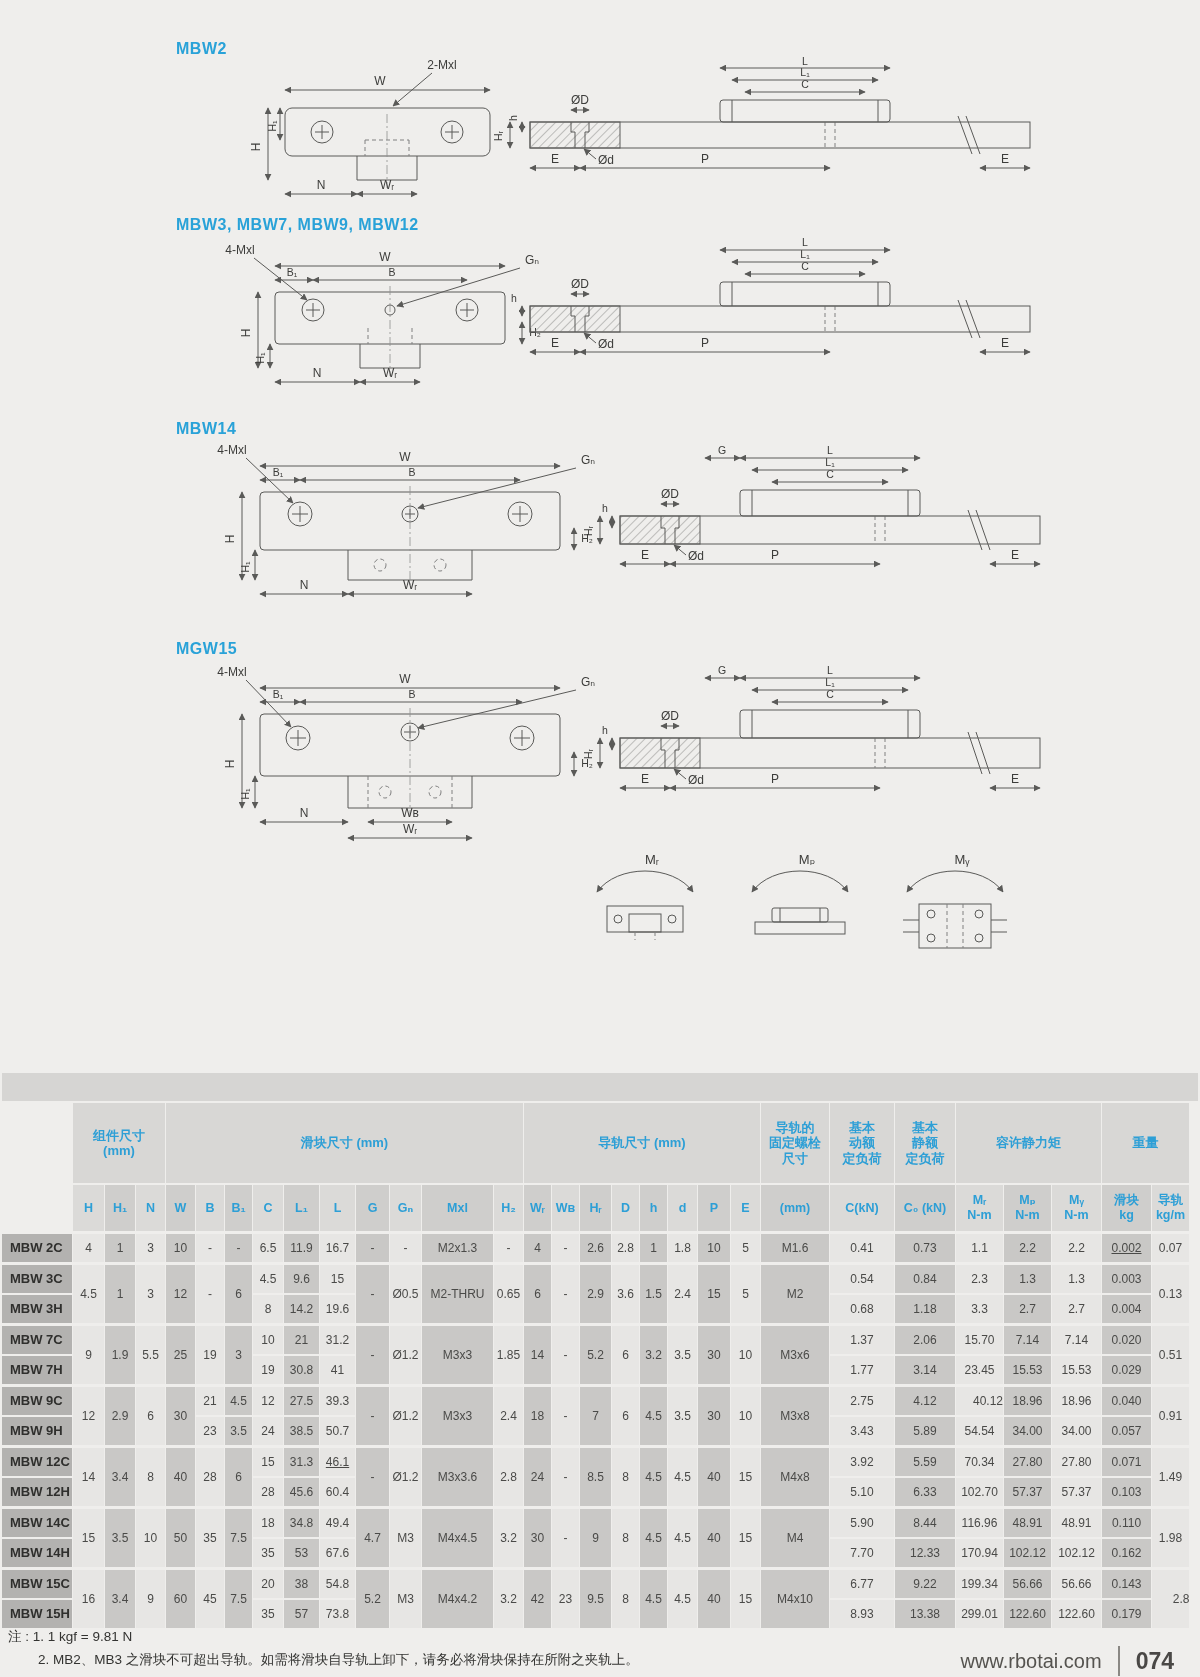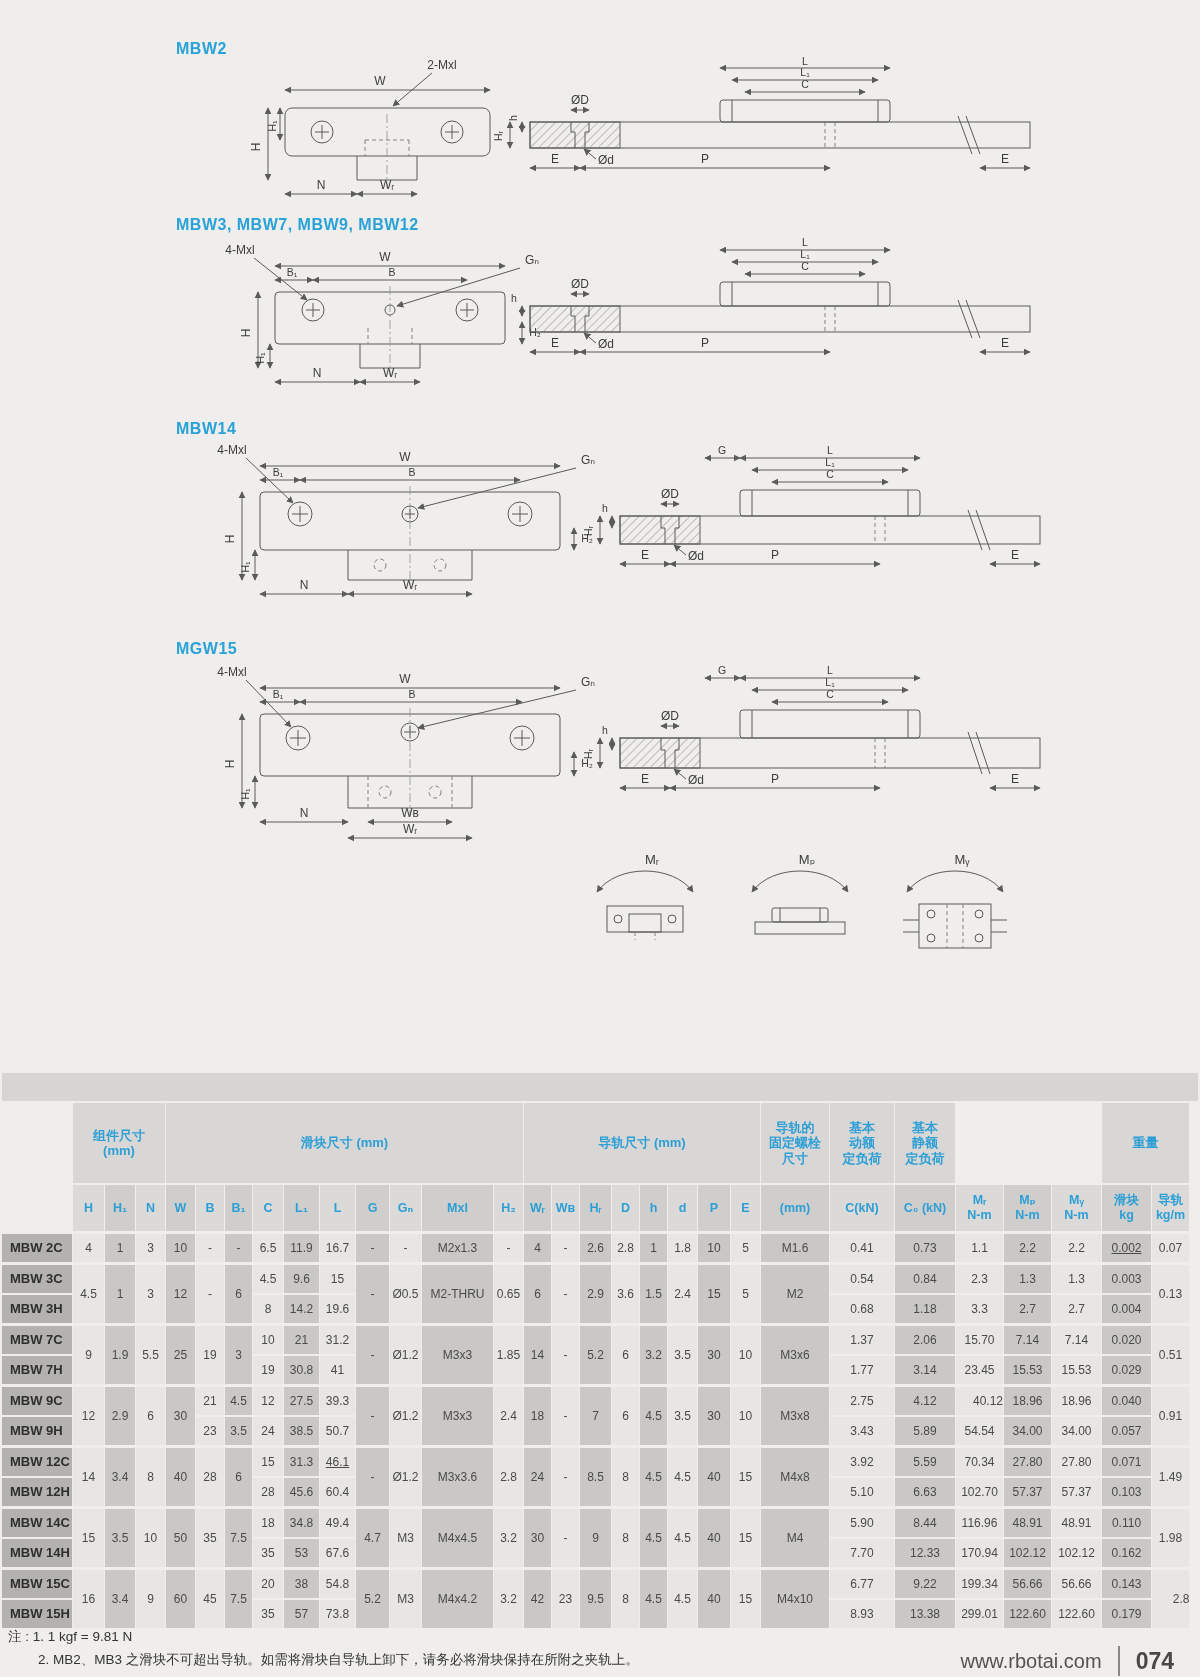--- a/index.html
+++ b/index.html
@@ -413,20 +413,21 @@
       <div class="cell hgroup" style="grid-column:5 / span 10;grid-row:1">滑块尺寸 (mm)</div>
       <div class="cell hgroup" style="grid-column:23;grid-row:1">导轨的
 固定螺栓
 尺寸</div>
       <div class="cell hgroup" style="grid-column:24;grid-row:1">基本
 动额
 定负荷</div>
       <div class="cell hgroup" style="grid-column:25;grid-row:1">基本
 静额
 定负荷</div>
+      <div class="cell hgroup" style="grid-column:26 / span 3;grid-row:1">容许静力矩</div>
       <div class="cell hgroup" style="grid-column:29 / span 2;grid-row:1">重量</div>
     <div class="cell hsub-light" style="grid-area: 2 / 2;">H</div>
         <div class="cell hsub-dark" style="grid-area: 2 / 3;">H₁</div>
         <div class="cell hsub-light" style="grid-area: 2 / 4;">N</div>
         <div class="cell hsub-dark" style="grid-area: 2 / 5;">W</div>
         <div class="cell hsub-light" style="grid-area: 2 / 6;">B</div>
         <div class="cell hsub-dark" style="grid-area: 2 / 7;">B₁</div>
         <div class="cell hsub-light" style="grid-area: 2 / 8;">C</div>
         <div class="cell hsub-dark" style="grid-area: 2 / 9;">L₁</div>
         <div class="cell hsub-light" style="grid-area: 2 / 10;">L</div>
@@ -642,21 +643,21 @@
           <div class="cell col-dark" style="grid-area: 1 / 17 / span 2;">8.5</div>
           <div class="cell col-light" style="grid-area: 1 / 18 / span 2;">8</div>
           <div class="cell col-dark" style="grid-area: 1 / 19 / span 2;">4.5</div>
           <div class="cell col-light" style="grid-area: 1 / 20 / span 2;">4.5</div>
           <div class="cell col-dark" style="grid-area: 1 / 21 / span 2;">40</div>
           <div class="cell col-light" style="grid-area: 1 / 22 / span 2;">15</div>
           <div class="cell col-dark" style="grid-area: 1 / 23 / span 2;">M4x8</div>
           <div class="cell col-light" style="grid-area: 1 / 24;">3.92</div>
           <div class="cell col-light" style="grid-area: 2 / 24;">5.10</div>
           <div class="cell col-dark" style="grid-area: 1 / 25;">5.59</div>
-          <div class="cell col-dark" style="grid-area: 2 / 25;">6.63</div>
+          <div class="cell col-dark" style="grid-area: 2 / 25;">6.33</div>
           <div class="cell col-light" style="grid-area: 1 / 26;">70.34</div>
           <div class="cell col-light" style="grid-area: 2 / 26;">102.70</div>
           <div class="cell col-dark" style="grid-area: 1 / 27;">27.80</div>
           <div class="cell col-dark" style="grid-area: 2 / 27;">57.37</div>
           <div class="cell col-light" style="grid-area: 1 / 28;">27.80</div>
           <div class="cell col-light" style="grid-area: 2 / 28;">57.37</div>
           <div class="cell col-dark" style="grid-area: 1 / 29;">0.071</div>
           <div class="cell col-dark" style="grid-area: 2 / 29;">0.103</div>
           <div class="cell col-light" style="grid-area: 1 / 30 / span 2;">1.49</div>
         </div>

